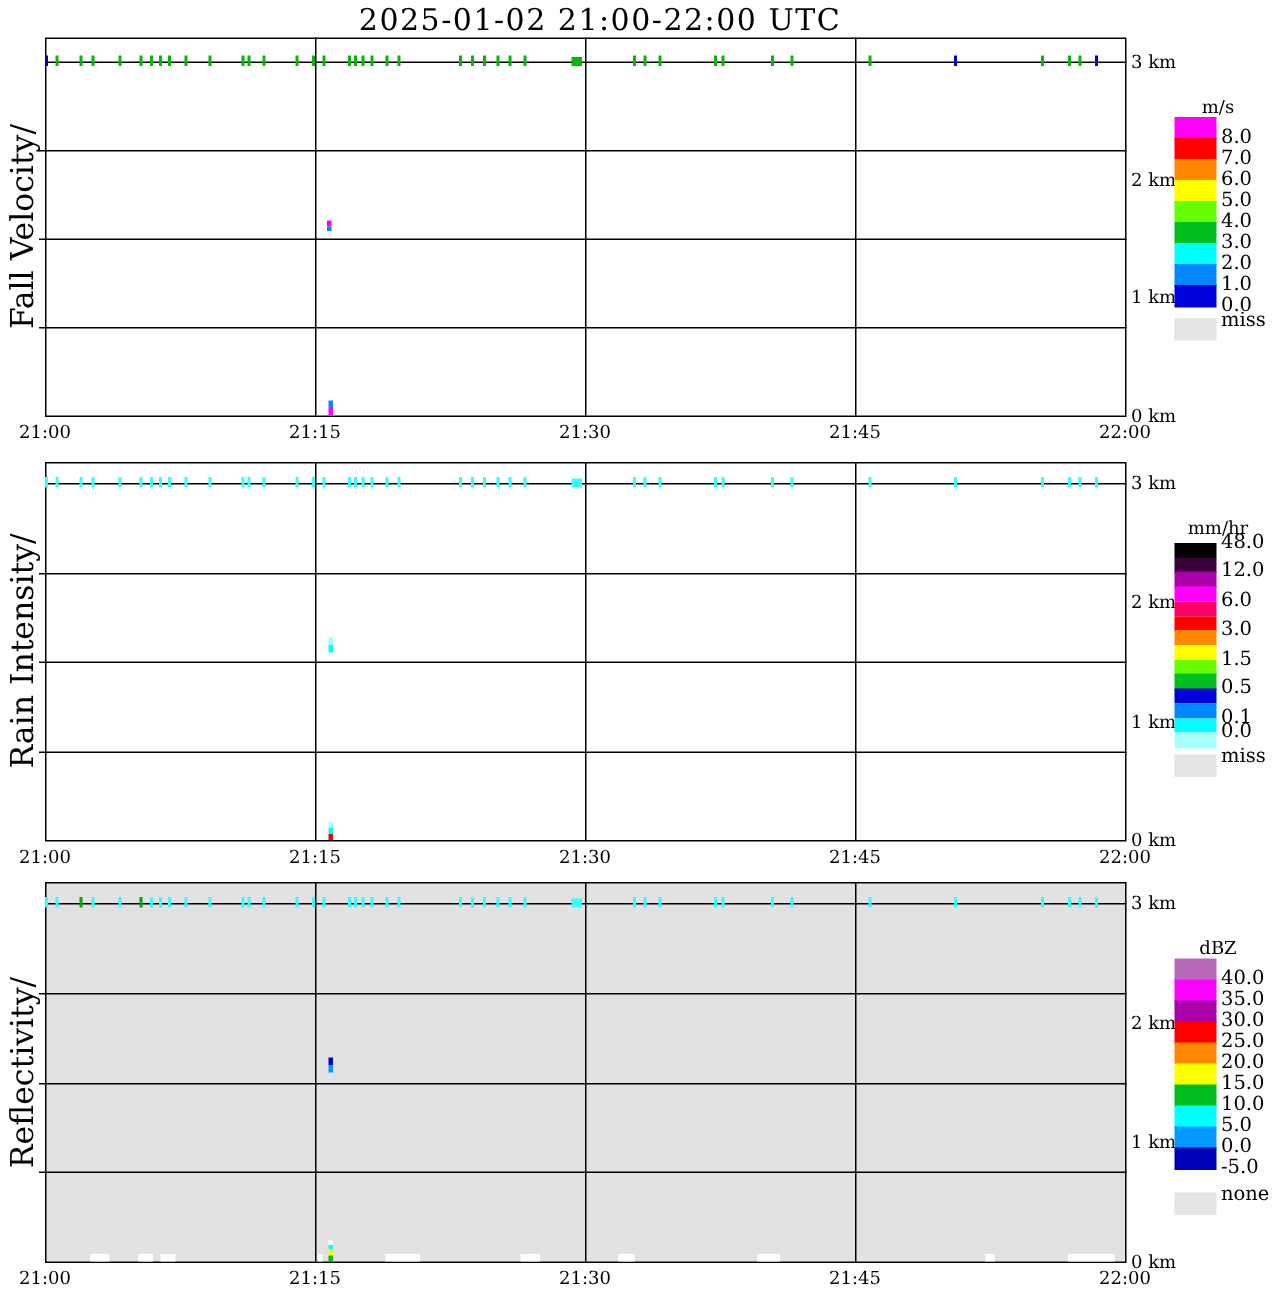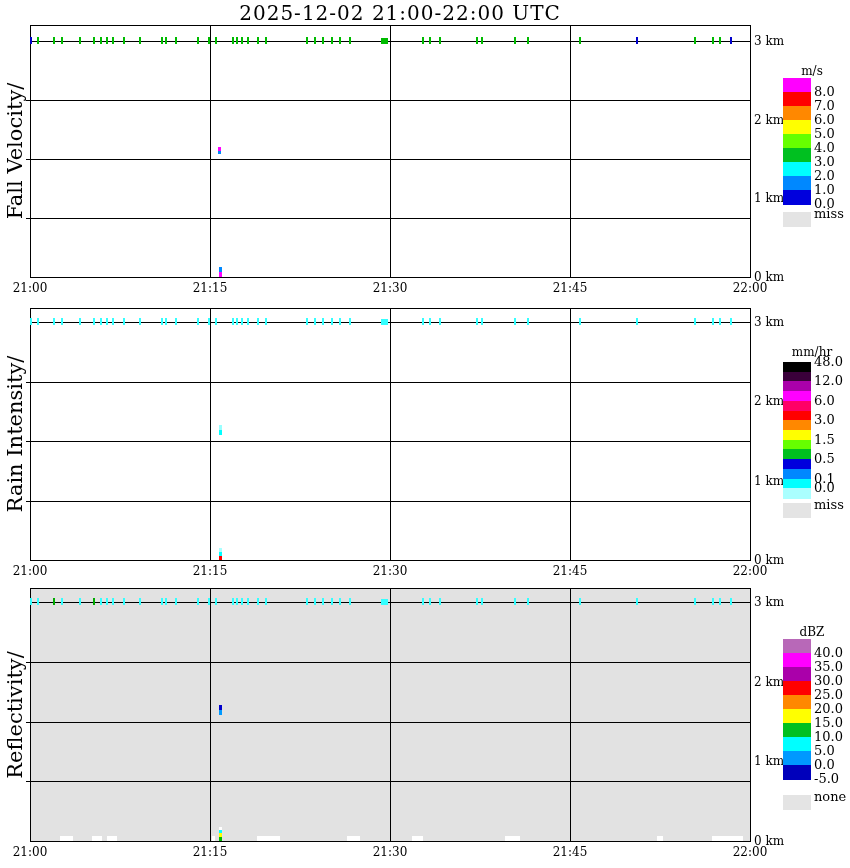--- a/index.html
+++ b/index.html
@@ -8,21 +8,21 @@
   .abs{position:absolute;}
   .t12{font-size:12px;line-height:16px;white-space:nowrap;}
   .t13{font-size:13px;line-height:16px;white-space:nowrap;}
   .title{font-size:20px;line-height:24px;text-align:center;letter-spacing:1px;white-space:nowrap;}
   .ylab{font-size:21px;white-space:nowrap;}
 </style>
 </head>
 <body>
 
 <div id="stage">
-  <div class="abs title" style="left:180px;top:1px;width:440px;">2025-12-02  21:00-22:00 UTC</div>
+  <div class="abs title" style="left:180px;top:1px;width:440px;">2025-01-02  21:00-22:00 UTC</div>
 <div class="abs" style="left: 30px; top: 25px; width: 721px; height: 253px; background: rgb(255, 255, 255); border: 1px solid rgb(0, 0, 0); box-sizing: border-box;"></div>
     <div class="abs" style="left: 30px; top: 41px; width: 721px; height: 1px; background: rgb(0, 0, 0);"></div>
     <div class="abs" style="left: 30px; top: 100px; width: 721px; height: 1px; background: rgb(0, 0, 0);"></div>
     <div class="abs" style="left: 30px; top: 159px; width: 721px; height: 1px; background: rgb(0, 0, 0);"></div>
     <div class="abs" style="left: 30px; top: 218px; width: 721px; height: 1px; background: rgb(0, 0, 0);"></div>
     <div class="abs" style="left: 26px; top: 100px; width: 4px; height: 1px; background: rgb(0, 0, 0);"></div>
     <div class="abs" style="left: 26px; top: 159px; width: 4px; height: 1px; background: rgb(0, 0, 0);"></div>
     <div class="abs" style="left: 26px; top: 218px; width: 4px; height: 1px; background: rgb(0, 0, 0);"></div>
     <div class="abs" style="left: 210px; top: 25px; width: 1px; height: 252px; background: rgb(0, 0, 0);"></div>
     <div class="abs" style="left: 390px; top: 25px; width: 1px; height: 252px; background: rgb(0, 0, 0);"></div>

